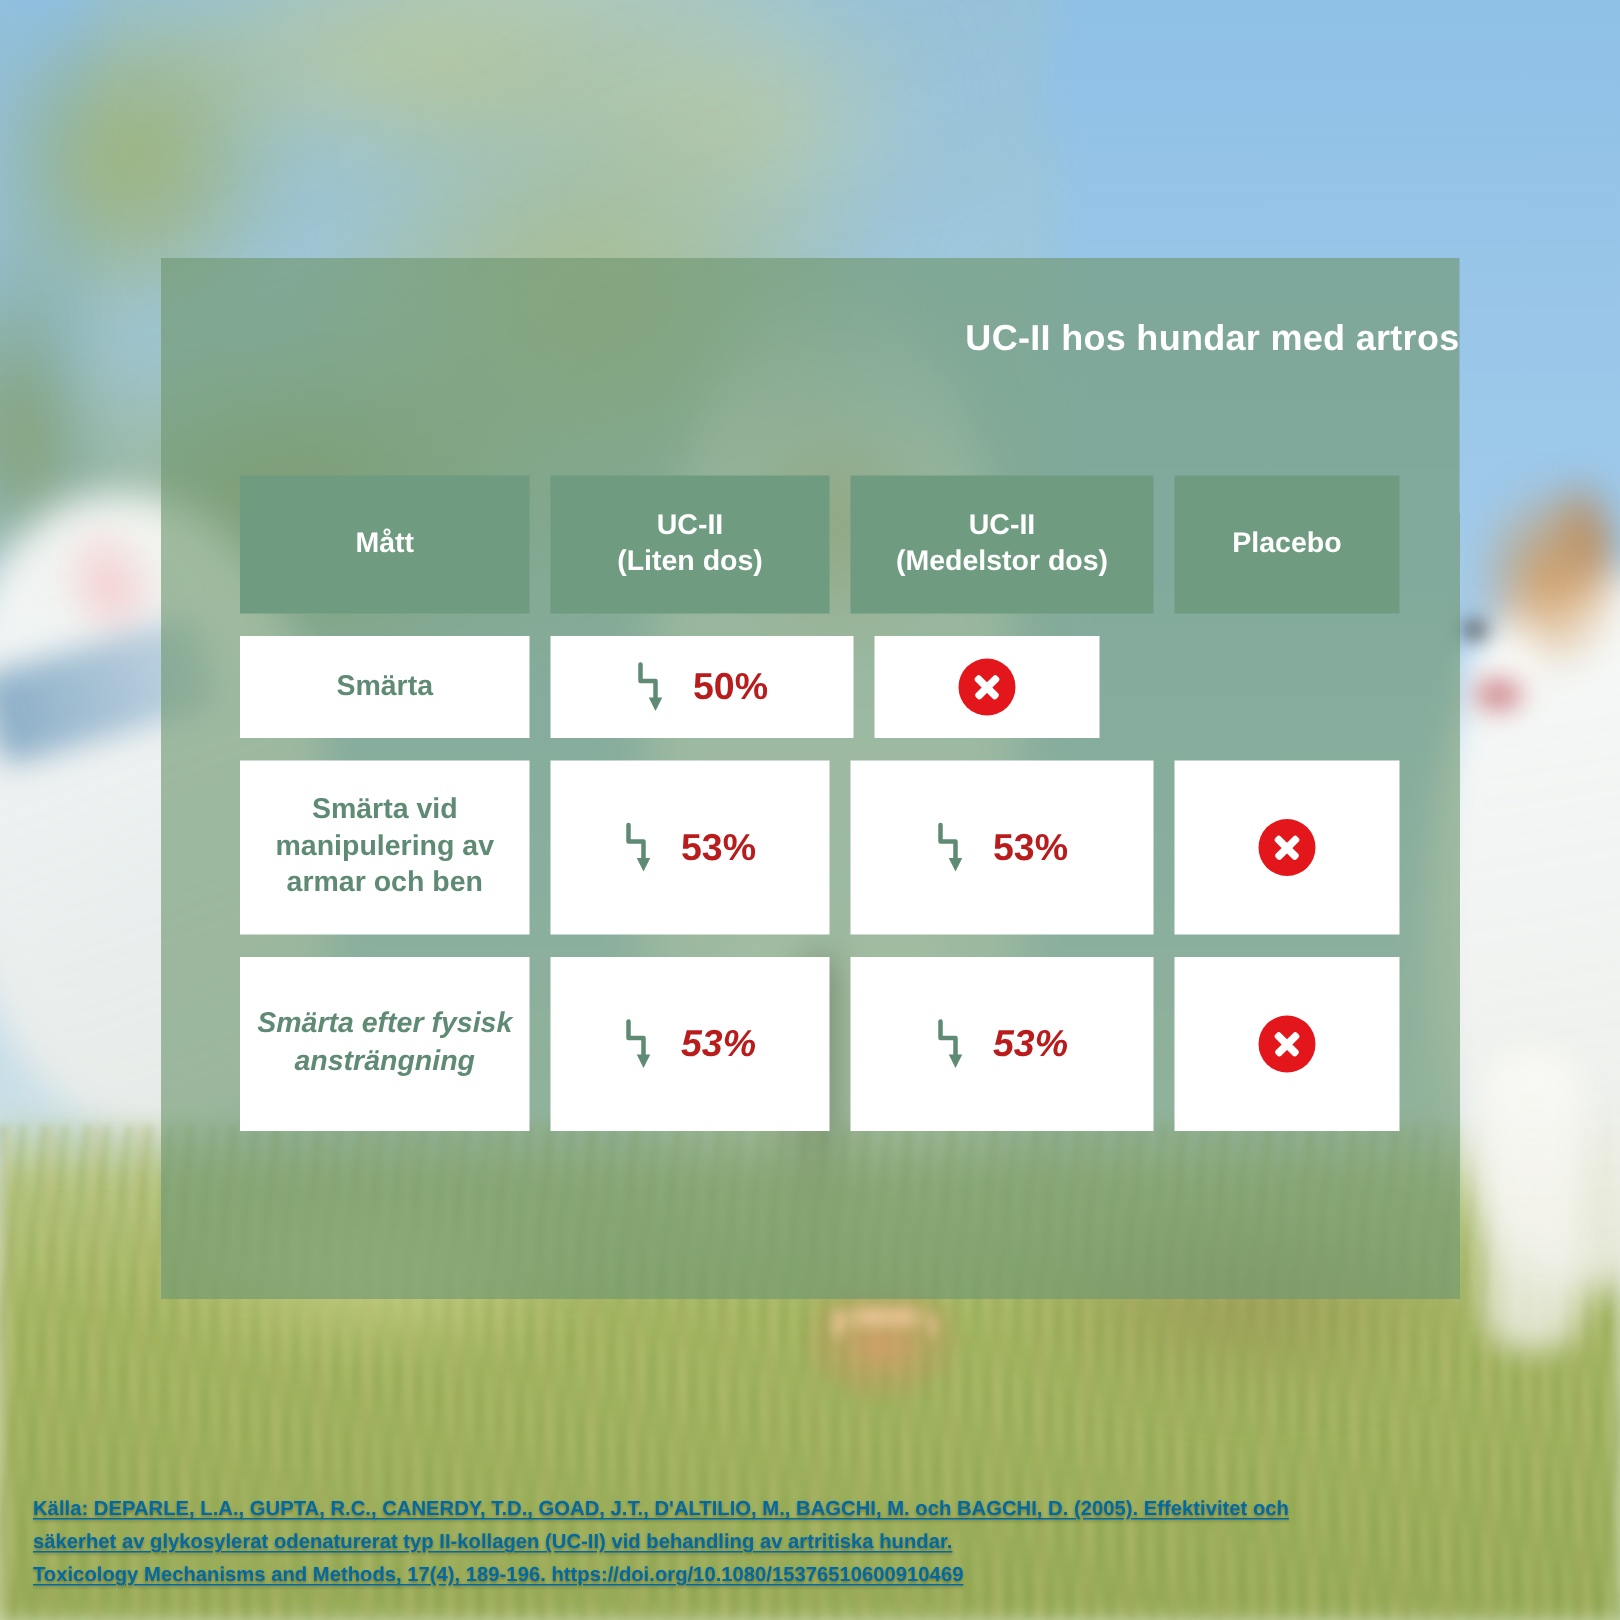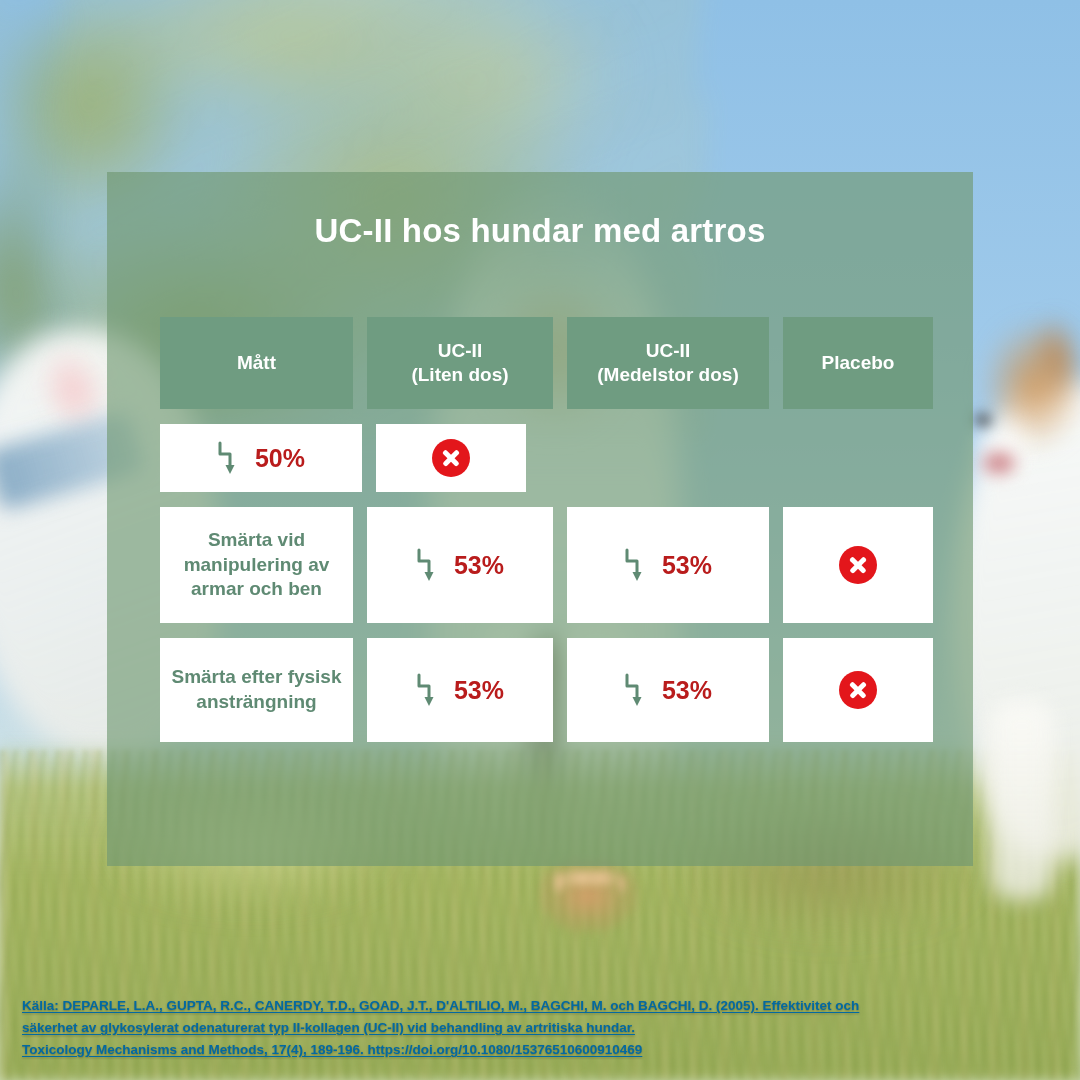--- a/index.html
+++ b/index.html
@@ -96,43 +96,43 @@
     background:linear-gradient(180deg, rgba(250,250,246,.92), rgba(238,238,230,.8));filter:blur(10px);border-radius:24px;}
 
   
   #panel{
     position:absolute;left:107px;top:172px;width:866px;height:694px;
     background:rgba(108,150,110,.62);
     backdrop-filter:saturate(.9);
   }
 
   #panel-title{
-    position:absolute;left:0;top:40px;width:866px;text-align:center;
-    color:#ffffff;font-size:33px;font-weight:bold;letter-spacing:.2px;
+    position:absolute;left:0;top:40px;width:866px;text-align:right;
+    color:#ffffff;font-size:24px;font-weight:bold;letter-spacing:.2px;
   }
 
   
   #table{position:absolute;left:53px;top:145px;width:776px;}
   .trow{display:flex;gap:14px;margin-bottom:15px;}
   .cell{box-sizing:border-box;display:flex;align-items:center;justify-content:center;text-align:center;}
 
   .c1{width:193px;align-items:center;}
   .c2{width:186px;}
   .c3{width:202px;}
   .c4{width:150px;text-align:center;}
 
   .hcell{
     background:#6f9c81;color:#ffffff;height:92px;
     font-size:19px;font-weight:bold;line-height:1.24;
   }
   .bcell{background:#ffffff;color:#5f8a73;font-size:19px;font-weight:bold;line-height:1.3;}
 
   #row1 .bcell{height:68px;}
   #row2 .bcell{height:116px;}
-  #row3 .bcell{height:104px;}
+  #row3 .bcell{height:116px;font-style:italic;}
 
   .valwrap{display:flex;align-items:center;justify-content:center;gap:12px;}
   .pct{font-size:25px;font-weight:bold;}
   .pct.green{color:#b91c1c;}
   .pct.yellow{color:#f5c518;}
   .arrow{display:block;}
 
   .xicon{width:38px;height:38px;border-radius:50%;background:#e3161b;position:relative;}
   .xicon:before,.xicon:after{
     content:"";position:absolute;left:50%;top:50%;width:20px;height:4.5px;
@@ -206,20 +206,23 @@
           <div>UC-II</div>
           <div>(Medelstor dos)</div>
         </div>
       </div>
       <div class="cell c4 hcell">
         <span>Placebo</span>
       </div>
     </div>
 
     <div class="trow" id="row1">
+      <div class="cell c1 bcell">
+        <span>Smärta</span>
+      </div>
       <div class="cell c3 bcell">
         <span class="valwrap">
           <svg class="arrow" width="26" height="40" viewBox="0 0 26 40">
             <path d="M3 5 L3 16 L13 16 L13 30" stroke="#5f8a73" stroke-width="3" fill="none" stroke-linecap="round" stroke-linejoin="round"></path>
             <path d="M13 36 L8.5 27 L17.5 27 Z" fill="#5f8a73"></path>
           </svg>
           <span class="pct green">50%</span>
         </span>
       </div>
       <div class="cell c4 bcell">

